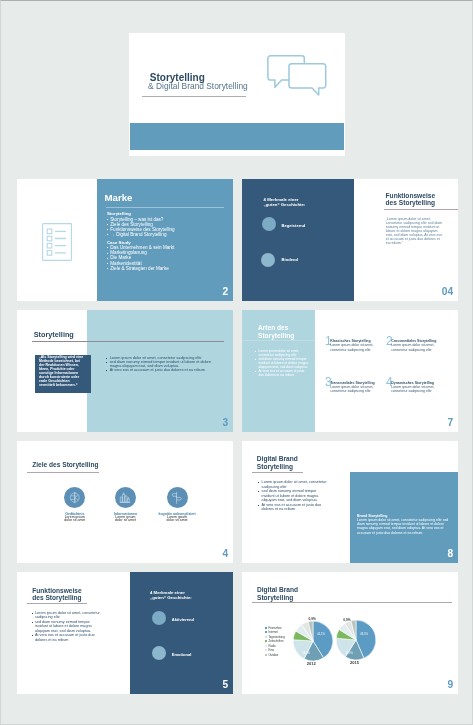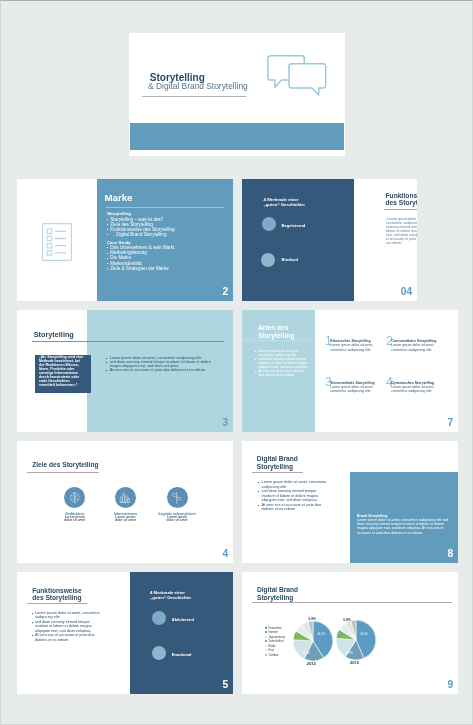--- a/index.html
+++ b/index.html
@@ -71,21 +71,21 @@
           <p data-name="list-item">Marketingplanung</p>
           <p data-name="list-item">Die Marke</p>
           <p data-name="list-item">Markenidentität</p>
           <p data-name="list-item">Ziele &amp; Strategien der Marke</p>
         </div>
       </div>
       <div class="pg pgw" data-name="page-number">2</div>
     </div>
   </div>
 
-  <div class="card" data-name="slide-funktionsweise-04" style="left:241px;top:178px;width:175px;height:122px">
+  <div class="card" data-name="slide-funktionsweise-04" style="left:241px;top:178px;width:216px;height:122px">
     <div data-name="merkmale-panel" style="position:absolute;left:0;top:0;width:112px;height:122px;background:#35597a">
       <div data-name="merkmale-title" style="position:absolute;left:21.6px;top:19.3px;color:#fff;font-size:4.3px;line-height:4.8px;font-weight:bold">
         <div>4 Merkmale einer</div>
         <div>„guten“ Geschichte:</div>
       </div>
       <div data-name="merkmale-item-1">
         <div data-name="circle-badge" style="position:absolute;left:20.4px;top:38.4px;width:14px;height:14px;border-radius:50%;background:#7daac5"></div>
         <div style="position:absolute;left:39.6px;top:44px;color:#fff;font-size:4.1px;font-weight:bold" data-name="merkmale-label">Begeisternd</div>
       </div>
       <div data-name="merkmale-item-2">

